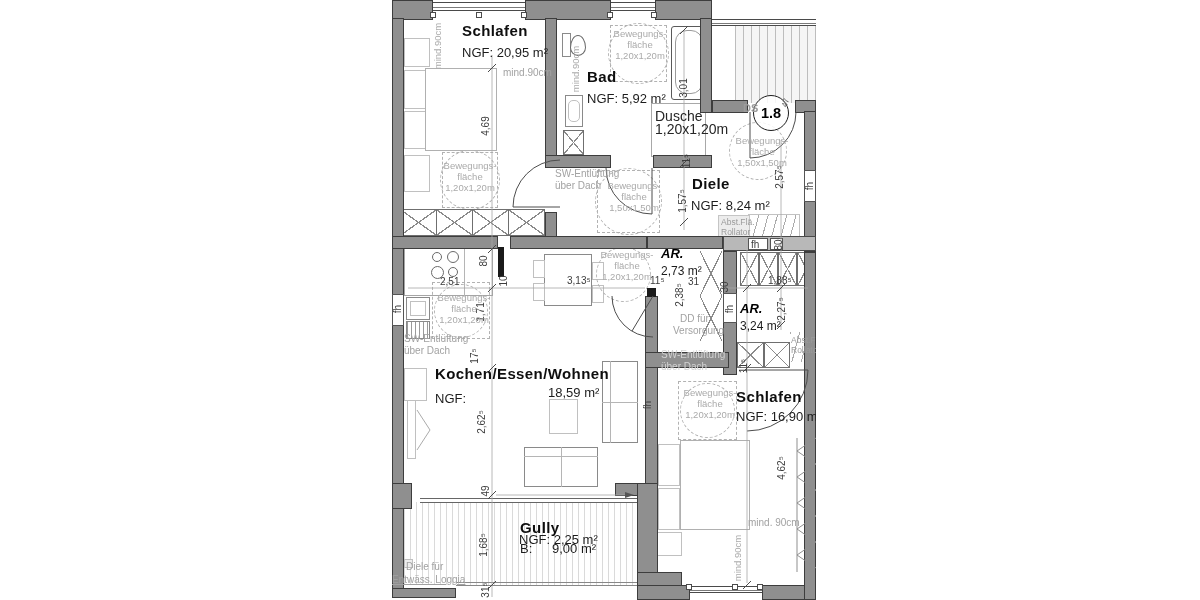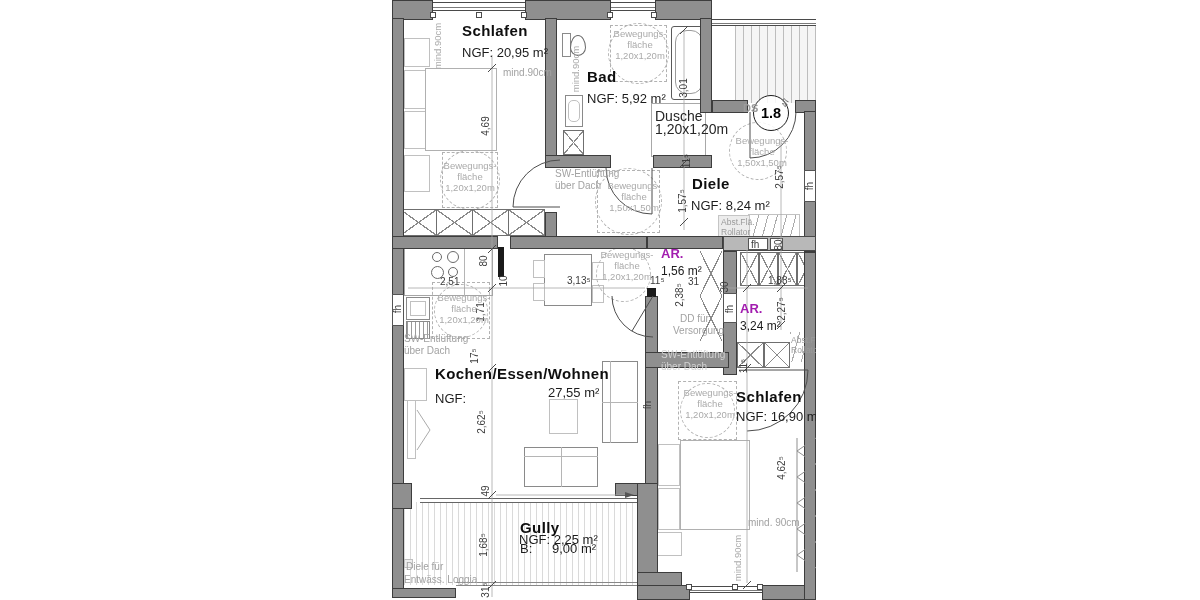--- a/index.html
+++ b/index.html
@@ -22,21 +22,21 @@
   .deck{position:absolute;background:repeating-linear-gradient(90deg,#dadada 0 1px,transparent 1px 6px);z-index:0;}
   .vdeck{position:absolute;background:#f5f5f5 repeating-linear-gradient(90deg,#bdbdbd 0 1px,transparent 1px 8px);z-index:0;}
   .dhatch{position:absolute;background:repeating-linear-gradient(105deg,#ababab 0 1px,transparent 1px 9px);border:1px solid #c2c2c2;box-sizing:border-box;z-index:1;}
   .dsq{position:absolute;border:1px dashed #b2b2b2;box-sizing:border-box;z-index:1;}
   .dcr{position:absolute;border:1px dashed #b2b2b2;border-radius:50%;box-sizing:border-box;z-index:1;}
   .circ{position:absolute;border:1px solid #6a6a6a;border-radius:50%;box-sizing:border-box;background:#fff;z-index:1;}
   .vl{position:absolute;background:#9a9a9a;z-index:1;}
   
   .ann{position:absolute;white-space:nowrap;line-height:1;z-index:6;}
   .t{font-size:15px;font-weight:bold;color:#0e0e0e;letter-spacing:.4px;}
-  .t2{font-size:13px;font-weight:bold;color:#a21caf;}
+  .t2{font-size:13px;font-weight:bold;color:#000000;font-style:italic;}
   .a{font-size:13px;color:#1c1c1c;}
   .a2{font-size:12px;color:#1c1c1c;}
   .d{font-size:10px;color:#3c3c3c;}
   .dv{font-size:10px;color:#3c3c3c;transform:translate(-50%,-50%) rotate(-90deg);}
   .dvs{font-size:8px;color:#606060;transform:translate(-50%,-50%) rotate(-75deg);}
   .g{font-size:10px;color:#a2a2a2;}
   .gv{font-size:9.5px;color:#aaaaaa;transform:translate(-50%,-50%) rotate(-90deg);}
   .gc{font-size:9.5px;color:#aaaaaa;text-align:center;}
   .gw{font-size:10px;color:#d2d2d2;}
   .gs{font-size:8.5px;color:#9a9a9a;}
@@ -235,26 +235,26 @@
   </svg>
 
   <div id="ann">
         <div class="ann t" style="left: 70px; top: 23px;">Schlafen</div>
         <div class="ann a" style="left: 70px; top: 46px;">NGF: 20,95 m²</div>
         <div class="ann t" style="left: 195px; top: 69px;">Bad</div>
         <div class="ann a" style="left: 195px; top: 92px;">NGF: 5,92 m²</div>
         <div class="ann t" style="left: 300px; top: 176px;">Diele</div>
         <div class="ann a" style="left: 299px; top: 199px;">NGF: 8,24 m²</div>
         <div class="ann t2" style="left: 269px; top: 247px;">AR.</div>
-        <div class="ann a2" style="left: 269px; top: 265px;">1,56 m²</div>
+        <div class="ann a2" style="left: 269px; top: 265px;">2,73 m²</div>
         <div class="ann t2" style="left: 348px; top: 302px;">AR.</div>
         <div class="ann a2" style="left: 348px; top: 320px;">3,24 m²</div>
         <div class="ann t" style="left: 43px; top: 366px;">Kochen/Essen/Wohnen</div>
         <div class="ann a" style="left: 43px; top: 392px; text-align: center;">NGF:</div>
-        <div class="ann a" style="left: 156px; top: 386px;">27,55 m²</div>
+        <div class="ann a" style="left: 156px; top: 386px;">18,59 m²</div>
         <div class="ann t" style="left: 344px; top: 389px;">Schlafen</div>
         <div class="ann a" style="left: 344px; top: 410px;">NGF: 16,90 m²</div>
         <div class="ann t" style="left: 128px; top: 520px;">Gully</div>
         <div class="ann a" style="left: 128px; top: 542px;">B:</div>
         <div class="ann a" style="left: 160px; top: 542px;">9,00 m²</div>
         <div class="ann a" style="left: 127px; top: 533px;">NGF: 2,25 m²</div>
         <div class="ann big" style="left: 361px; top: 95px;">1.8</div>
         <div class="ann ds" style="left: 351px; top: 103px;">DS</div>
         <div class="ann dvs" style="left: 394px; top: 103px;">47</div>
         <div class="ann d" style="left: 48px; top: 277px;">2,51</div>
@@ -318,18 +318,18 @@
         <div class="ann g" style="left: 163px; top: 181px;">über Dach</div>
         <div class="ann gw" style="left: 269px; top: 350px;">SW-Entlüftung</div>
         <div class="ann gw" style="left: 269px; top: 362px;">über Dach</div>
         <div class="ann g" style="left: 288px; top: 314px;">DD für</div>
         <div class="ann g" style="left: 281px; top: 326px;">Versorgung</div>
         <div class="ann gs" style="left: 329px; top: 218px;">Abst.Flä.</div>
         <div class="ann gs" style="left: 329px; top: 228px;">Rollator</div>
         <div class="ann gs" style="left: 399px; top: 336px;">Abst.Flä</div>
         <div class="ann gs" style="left: 399px; top: 346px;">Rollator</div>
         <div class="ann g" style="left: 14px; top: 562px;">Diele für</div>
-        <div class="ann g" style="left: 12px; top: 575px;">Entwäss. Loggia</div>
+        <div class="ann g" style="left: 0; top: 575px; text-decoration: underline;">Entwäss. Loggia</div>
         <div class="ann dk" style="left: 263px; top: 109px;">Dusche</div>
         <div class="ann dk" style="left: 263px; top: 122px;">1,20x1,20m</div>
       </div>
  </div>
 </div>
 
 </body></html>

